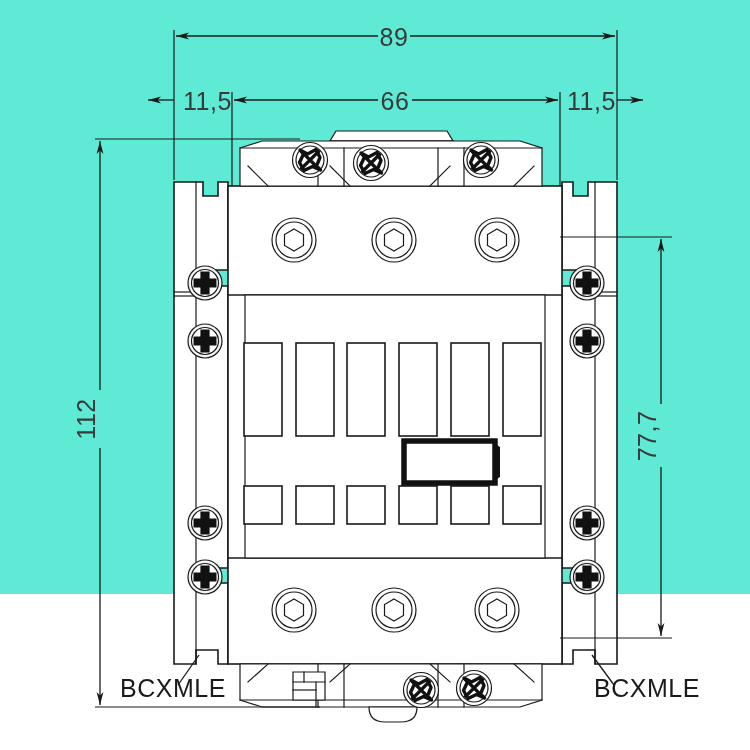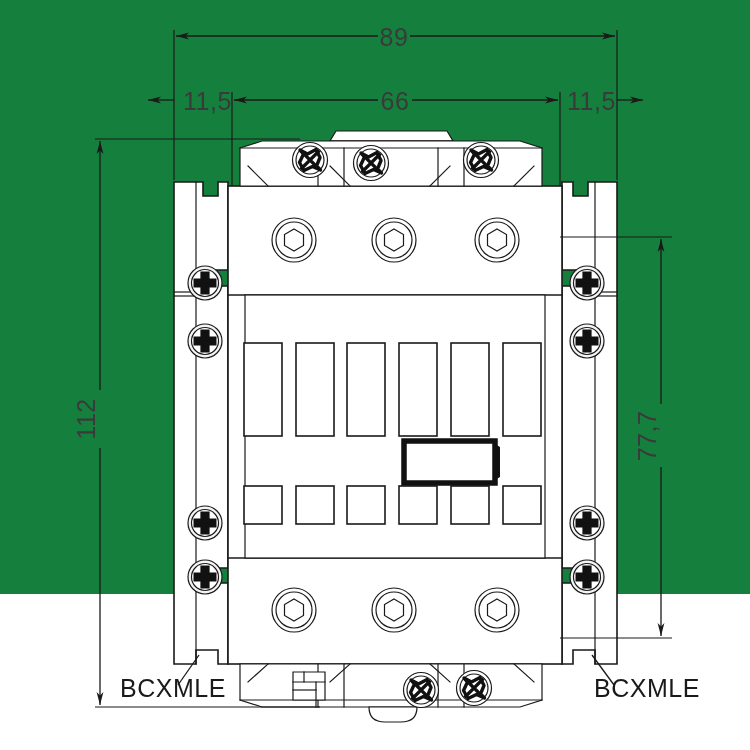--- a/index.html
+++ b/index.html
@@ -10,21 +10,21 @@
   body {
     width: 750px;
     height: 750px;
     font-family: "Liberation Sans", sans-serif;
     overflow: hidden;
   }
   #drawing-root {
     position: relative;
     width: 750px;
     height: 594px;
-    background: #15803d;
+    background: #5eead4;
   }
   svg.sheet {
     display: block;
     width: 750px;
     height: 750px;
   }
   .ln {
     stroke: #1a1a1a;
     fill: none;
     stroke-width: 1.6;

